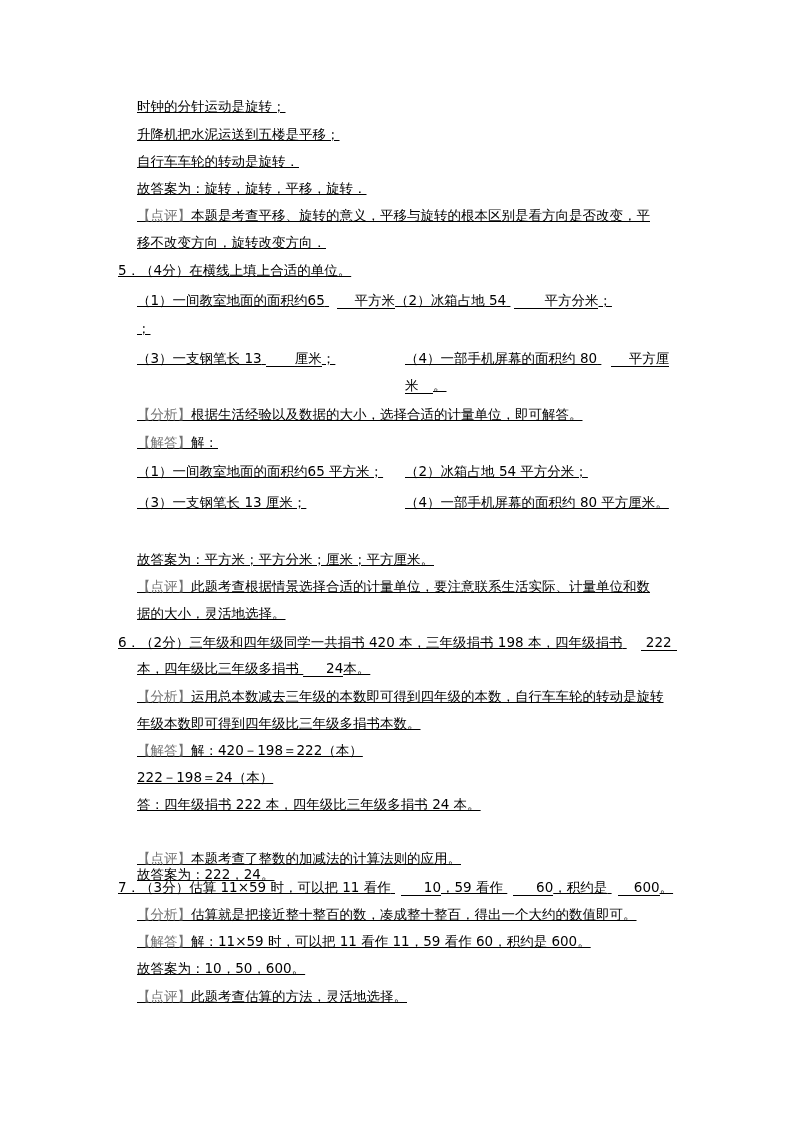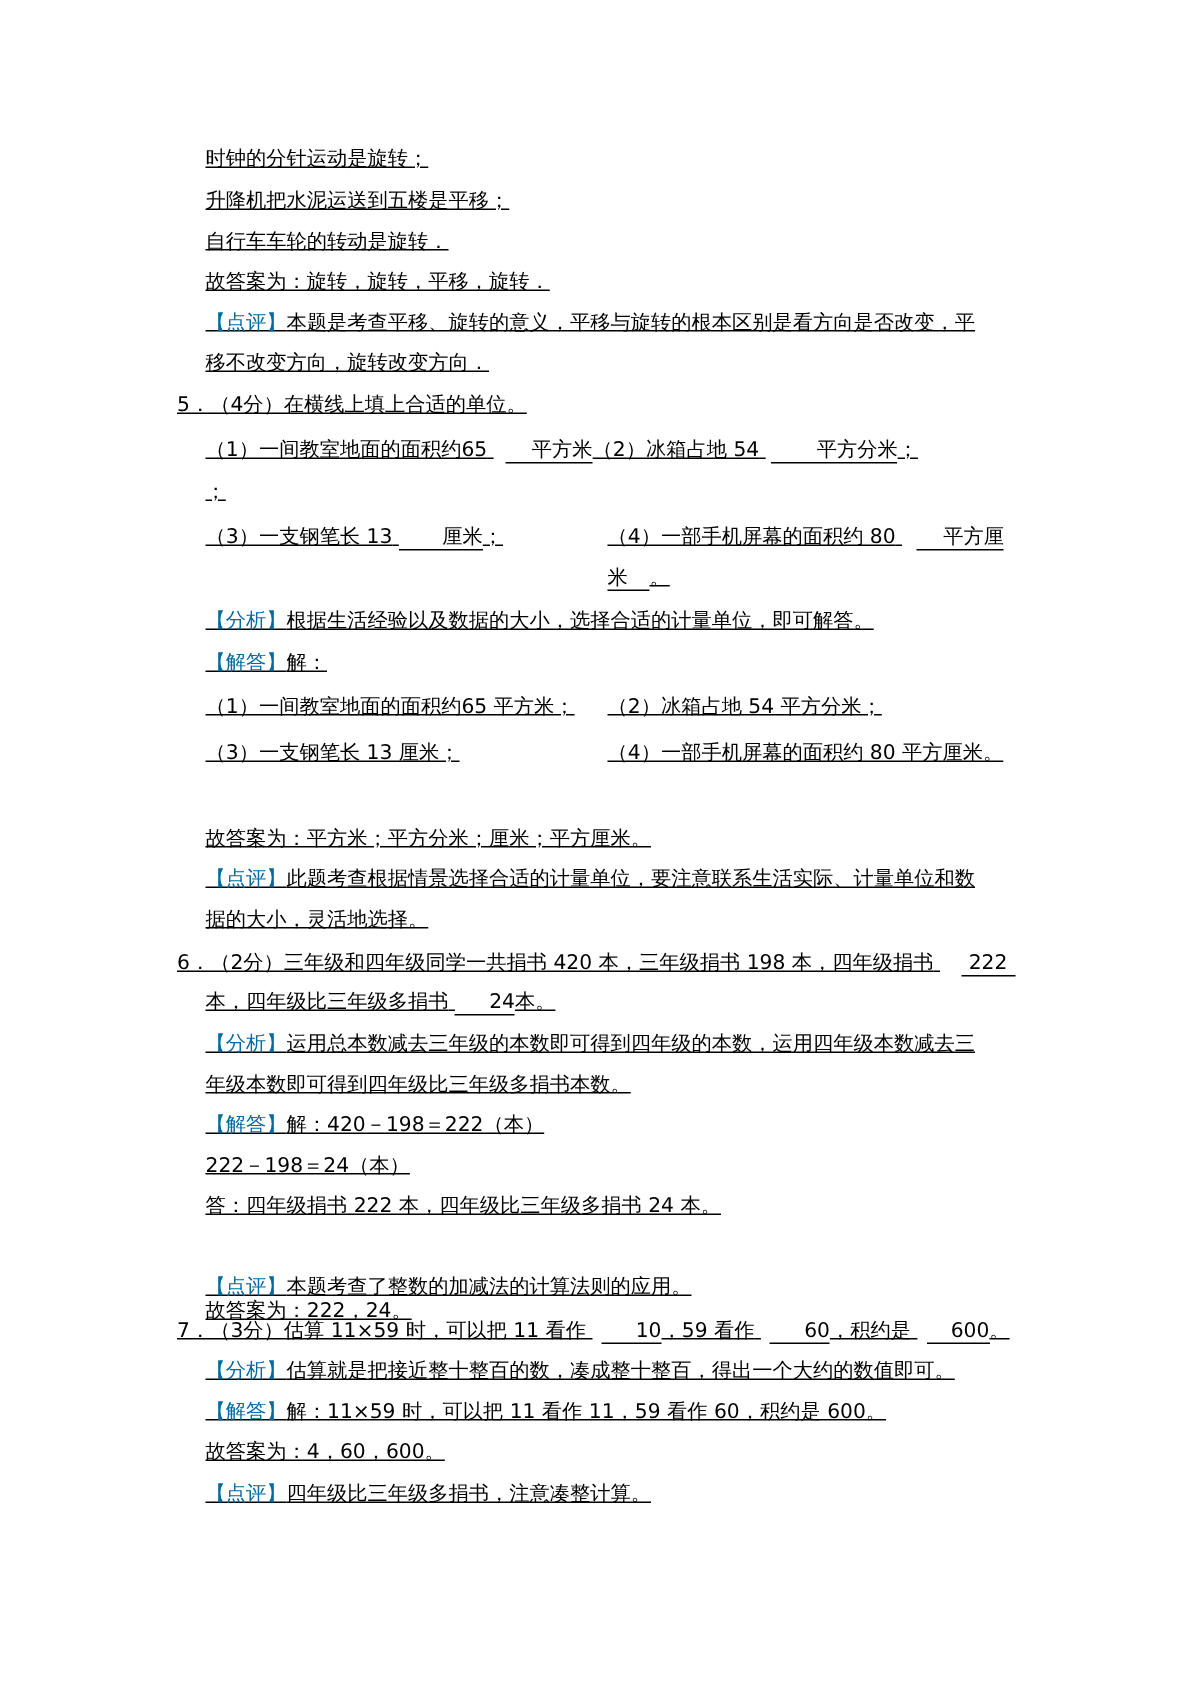--- a/index.html
+++ b/index.html
@@ -2,21 +2,21 @@
 <html><head>
 <meta charset="utf-8">
 <style>
   html, body { margin: 0; padding: 0; background: #ffffff; }
   body {
     width: 794px; height: 1123px; position: relative; overflow: hidden;
     font-family: "DejaVu Sans", "Liberation Sans", sans-serif;
     font-size: 13.5px; color: #000;
   }
   .line { position: absolute; white-space: nowrap; line-height: 20px; height: 20px; text-decoration: underline; }
-  .tag { color: #0369a1; margin-top: 36px; }
+  .tag { color: #737373; margin-top: 36px; }
   .blank { display: inline-block; border-bottom: 1px solid #000; text-align: right; line-height: 16px; }
 </style>
 </head>
 <body>
 
 <div class="line" style="left:137px;top:96px">时钟的分针运动是旋转；</div>
 <div class="line" style="left:137px;top:124px">升降机把水泥运送到五楼是平移；</div>
 <div class="line" style="left:137px;top:151px">自行车车轮的转动是旋转．</div>
 <div class="line" style="left:137px;top:178px">故答案为：旋转，旋转，平移，旋转．</div>
 <div class="line" style="left:137px;top:205px"><span class="tag">【点评】</span><span>本题是考查平移、旋转的意义，平移与旋转的根本区别是看方向是否改变，平</span></div>
@@ -51,30 +51,30 @@
 <div class="line" style="left:137px;top:603px">据的大小，灵活地选择。</div>
 
 <div class="line" style="left:118px;top:632px">
   <span>6．（2分）三年级和四年级同学一共捐书 420 本，三年级捐书 198 本，四年级捐书</span>
   <span class="blank" style="width:36px;margin-left:14px;text-align:center">222</span>
 </div>
 <div class="line" style="left:137px;top:658px">
   <span>本，四年级比三年级多捐书</span>
   <span class="blank" style="width:40px">24</span><span>本。</span>
 </div>
-<div class="line" style="left:137px;top:686px"><span class="tag">【分析】</span><span>运用总本数减去三年级的本数即可得到四年级的本数，运用四年级本数减去三</span></div>
+<div class="line" style="left:137px;top:686px"><span class="tag">【分析】</span><span>运用总本数减去三年级的本数即可得到四年级的本数，自行车车轮的转动是旋转</span></div>
 <div class="line" style="left:137px;top:713px">年级本数即可得到四年级比三年级多捐书本数。</div>
 <div class="line" style="left:137px;top:740px"><span class="tag">【解答】</span><span>解：420－198＝222（本）</span></div>
 <div class="line" style="left:137px;top:767px">222－198＝24（本）</div>
 <div class="line" style="left:137px;top:794px">答：四年级捐书 222 本，四年级比三年级多捐书 24 本。</div>
 <div class="line" style="left:137px;top:864px">故答案为：222，24。</div>
 <div class="line" style="left:137px;top:848px"><span class="tag">【点评】</span><span>本题考查了整数的加减法的计算法则的应用。</span></div>
 
 <div class="line" style="left:118px;top:877px">
   <span>7．（3分）估算 11×59 时，可以把 11 看作</span>
   <span class="blank" style="width:40px;margin-left:6px">10</span><span>，59 看作</span>
   <span class="blank" style="width:40px;margin-left:6px">60</span><span>，积约是</span>
   <span class="blank" style="width:42px;margin-left:6px">600</span><span>。</span>
 </div>
 <div class="line" style="left:137px;top:904px"><span class="tag">【分析】</span><span>估算就是把接近整十整百的数，凑成整十整百，得出一个大约的数值即可。</span></div>
 <div class="line" style="left:137px;top:931px"><span class="tag">【解答】</span><span>解：11×59 时，可以把 11 看作 11，59 看作 60，积约是 600。</span></div>
-<div class="line" style="left:137px;top:958px">故答案为：4，60，600。</div>
-<div class="line" style="left:137px;top:986px"><span class="tag">【点评】</span><span>四年级比三年级多捐书，注意凑整计算。</span></div>
+<div class="line" style="left:137px;top:958px">故答案为：10，50，600。</div>
+<div class="line" style="left:137px;top:986px"><span class="tag">【点评】</span><span>此题考查估算的方法，灵活地选择。</span></div>
 
 </body></html>

